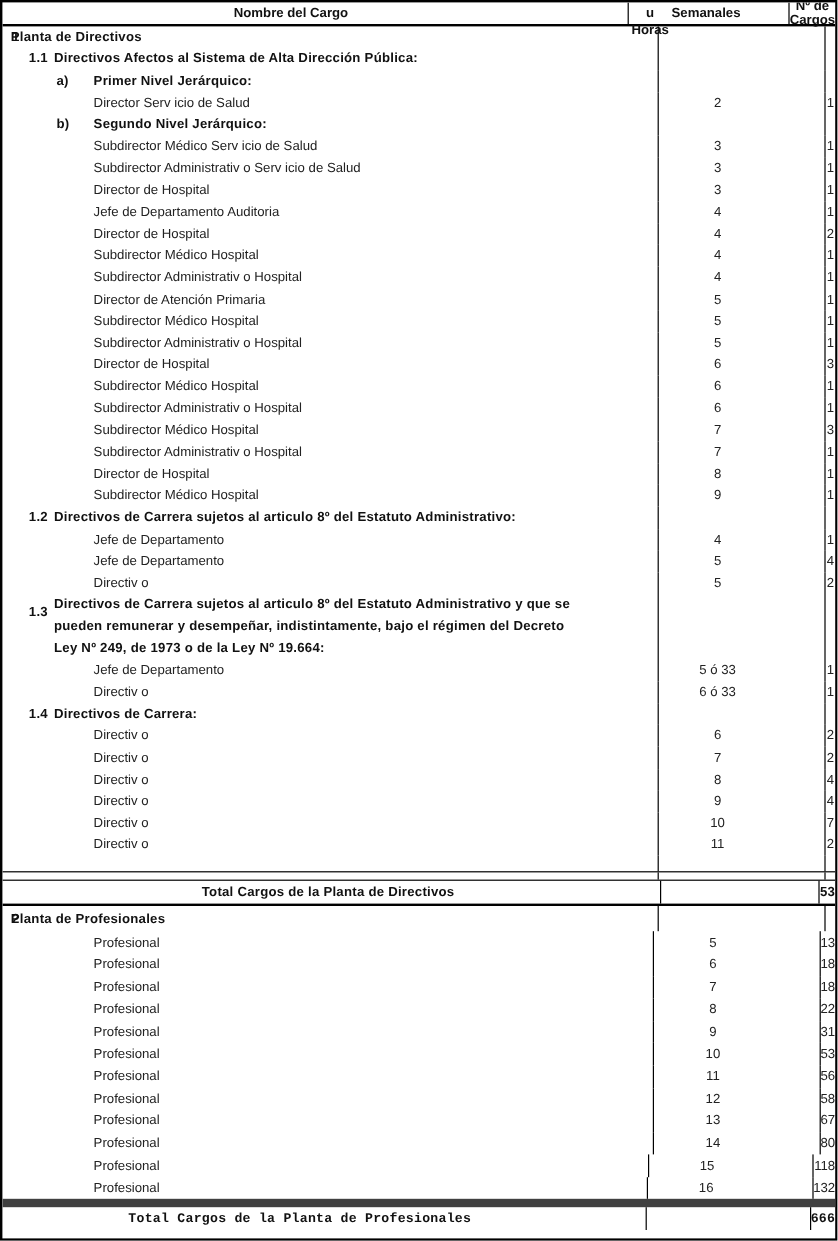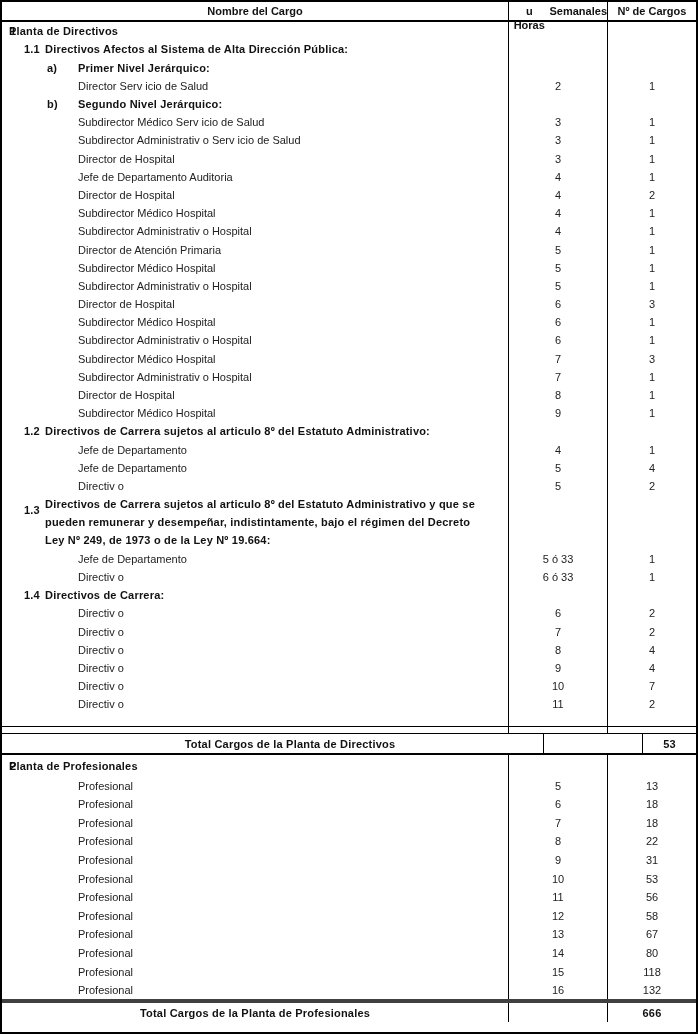--- a/index.html
+++ b/index.html
@@ -16,21 +16,21 @@
   .cargos{flex:1;border-left:1px solid #000;justify-content:center;text-align:center;}
   .num{position:absolute;top:50%;transform:translateY(-50%);}
   .txt{display:block;width:100%;}
 
   
   .header{height:34px;border-bottom:2px solid #000;font-weight:bold;color:#111;}
   .header .name{justify-content:center;text-align:center;}
   .header .grado{line-height:14px;}
 
   
-  .row{height:18.2px;}
+  .row{height:18.2px;gap:40px;}
   .k-item .txt,.k-prof .txt{padding-left:76px;}
   .k-prof{height:18.6px;}
 
   .k-level1{font-weight:bold;color:#111;letter-spacing:0.2px;}
   .k-level1 .num{left:8px;}
   .k-level1 .txt{padding-left:7px;}
   .k-level1.tall{height:21px;}
 
   .k-level2{font-weight:bold;color:#111;letter-spacing:0.2px;}
   .k-level2 .num{left:22px;}
@@ -45,21 +45,21 @@
   .k-level3{font-weight:bold;color:#111;letter-spacing:0.2px;}
   .k-level3 .num{left:45px;}
   .k-level3 .txt{padding-left:76px;}
 
   .k-empty{height:13px;border-bottom:1px solid #000;}
   .k-spacer{height:6px;border-bottom:1px solid #000;}
   .k-fill{flex:1 1 auto;min-height:0;height:auto;}
 
   .k-totalD,.k-totalP{font-weight:bold;color:#111;letter-spacing:0.2px;}
   .k-totalD{height:19px;border-bottom:2px solid #000;padding-left:35px;}
-  .k-totalP{height:19px;border-top:4px solid #404040;}
+  .k-totalP{height:19px;border-top:7px solid #404040;font-family:Liberation Mono, monospace;}
   .k-totalD .txt,.k-totalP .txt{text-align:center;padding-left:0;}
 </style>
 </head>
 <body>
 
 <div class="tbl">
   <div class="row header">
     <div class="cell name">
       <span class="txt">Nombre del Cargo</span>
     </div>

